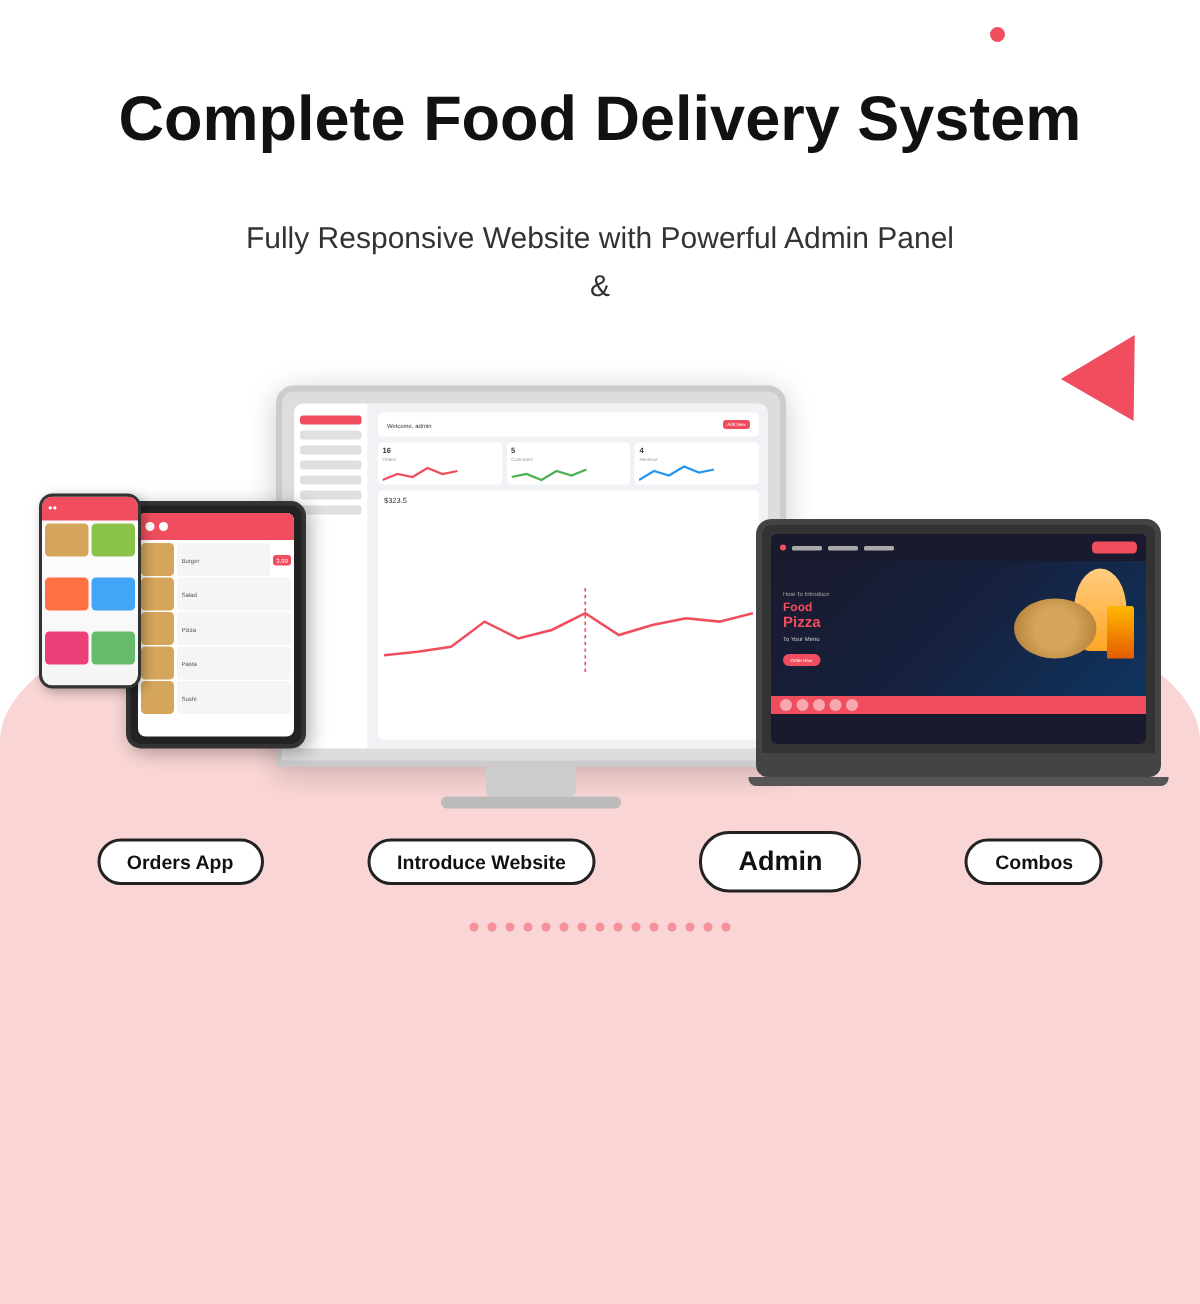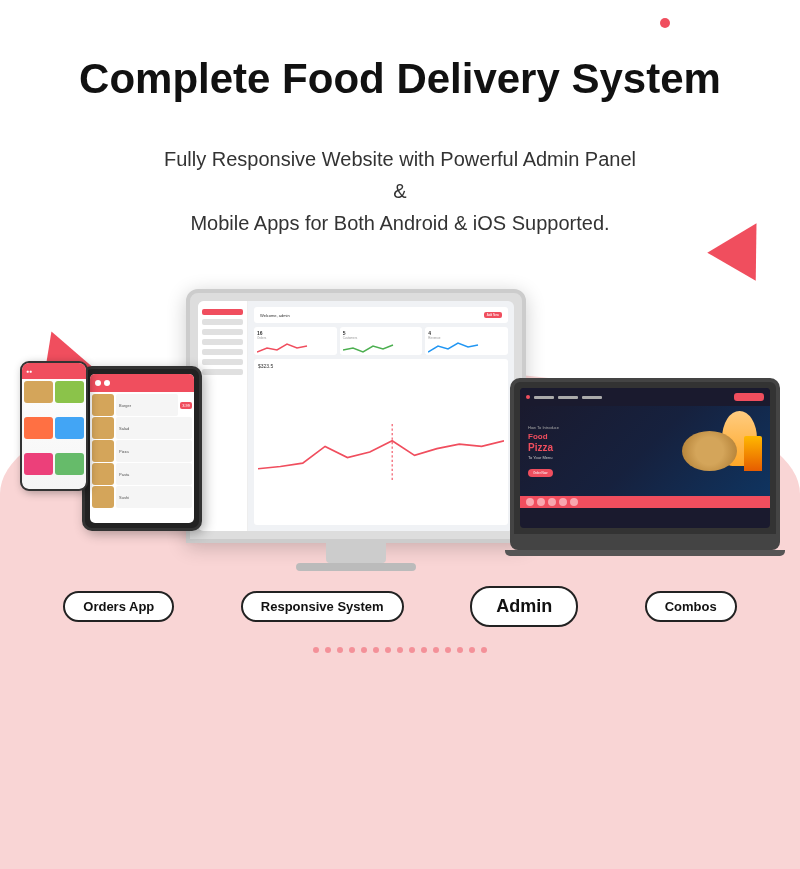--- a/index.html
+++ b/index.html
@@ -85,21 +85,21 @@
       line-height: 1.6;
       padding: 0 60px;
     }
 
     
     .devices-section {
       position: relative;
       z-index: 2;
       display: flex;
       align-items: flex-end;
-      justify-content: space-between;
+      justify-content: center;
       margin-top: 30px;
       padding: 0 20px;
       gap: 0px;
     }
 
     
     .phone-wrapper {
       position: relative;
       z-index: 5;
       flex-shrink: 0;
@@ -596,21 +596,20 @@
 <div class="triangle-right"></div>
 <div class="triangle-left"></div>
 <div class="pink-blob"></div>
 
 <div class="header-section">
   <h1 class="main-title">Complete Food Delivery System</h1>
 
   <div class="subtitle">
     <span>Fully Responsive Website with Powerful Admin Panel</span><br>
     <span>&amp;</span><br>
-    <span>Mobile Apps for Both Android &amp; iOS Supported.</span>
   </div>
 </div>
 
 <div class="devices-section">
 
   <div class="phone-wrapper">
     <div class="phone">
       <div class="phone-screen">
         <div class="phone-header">
           <span class="phone-logo">●●</span>
@@ -770,21 +769,21 @@
       </div>
       <div class="laptop-body"></div>
       <div class="laptop-base"></div>
     </div>
   </div>
 
 </div>
 
 <div class="labels-section">
   <div class="device-label">Orders App</div>
-  <div class="device-label">Responsive System</div>
+  <div class="device-label">Introduce Website</div>
   <div class="device-label large">Admin</div>
   <div class="device-label">Combos</div>
 </div>
 
 <div class="dots-pattern">
   <div class="dot-small"></div>
   <div class="dot-small"></div>
   <div class="dot-small"></div>
   <div class="dot-small"></div>
   <div class="dot-small"></div>

